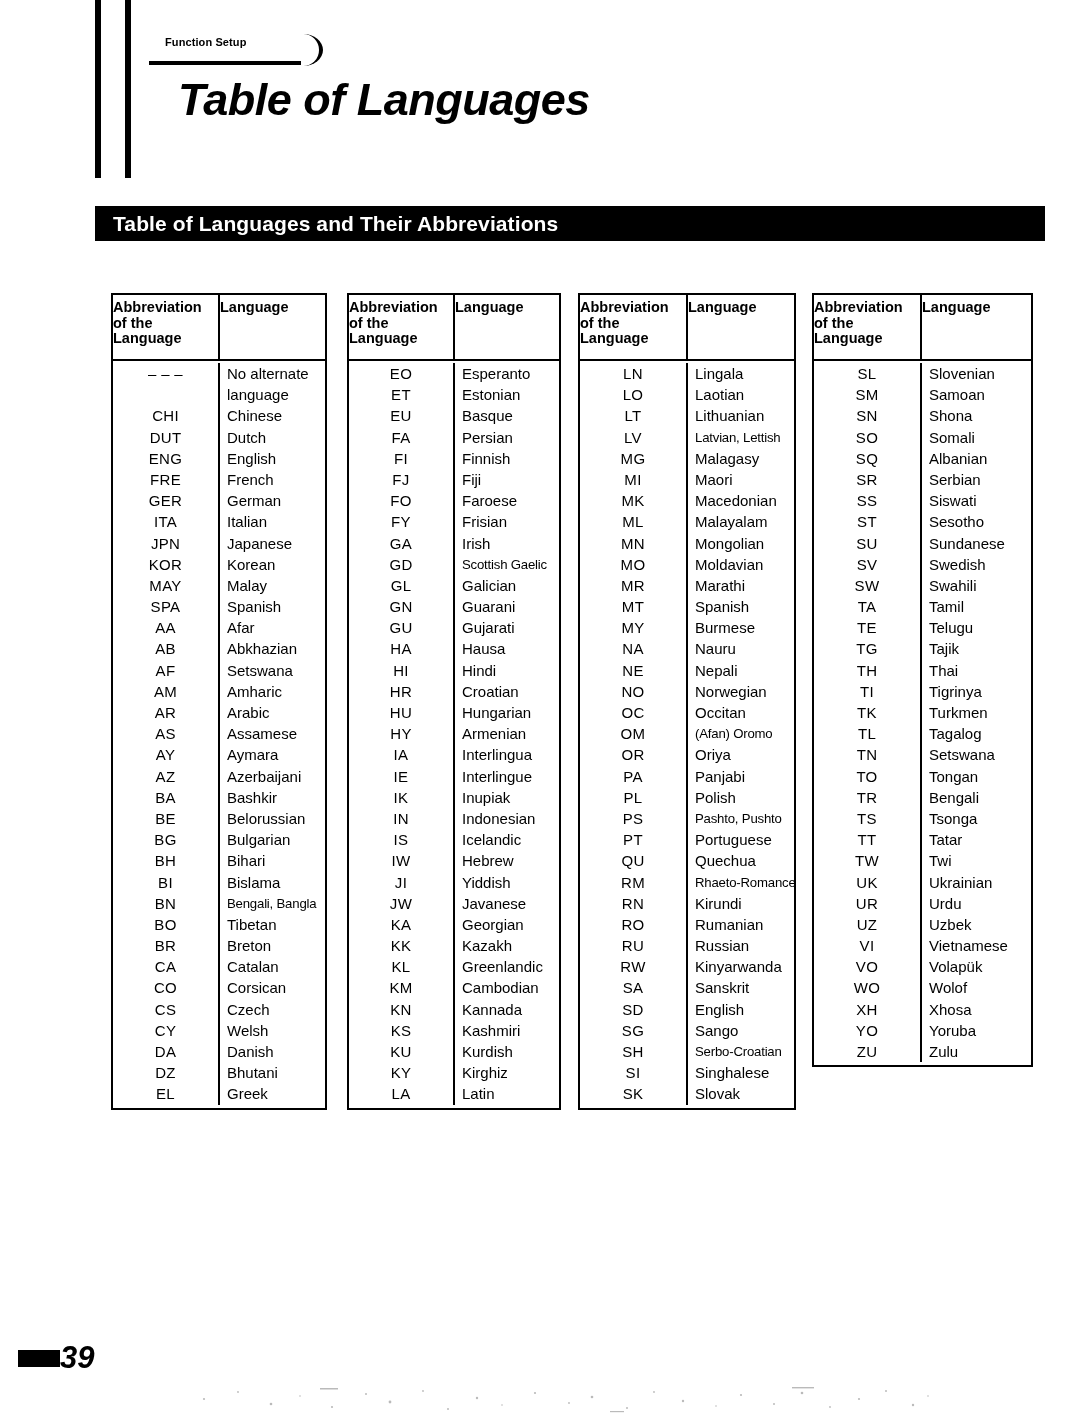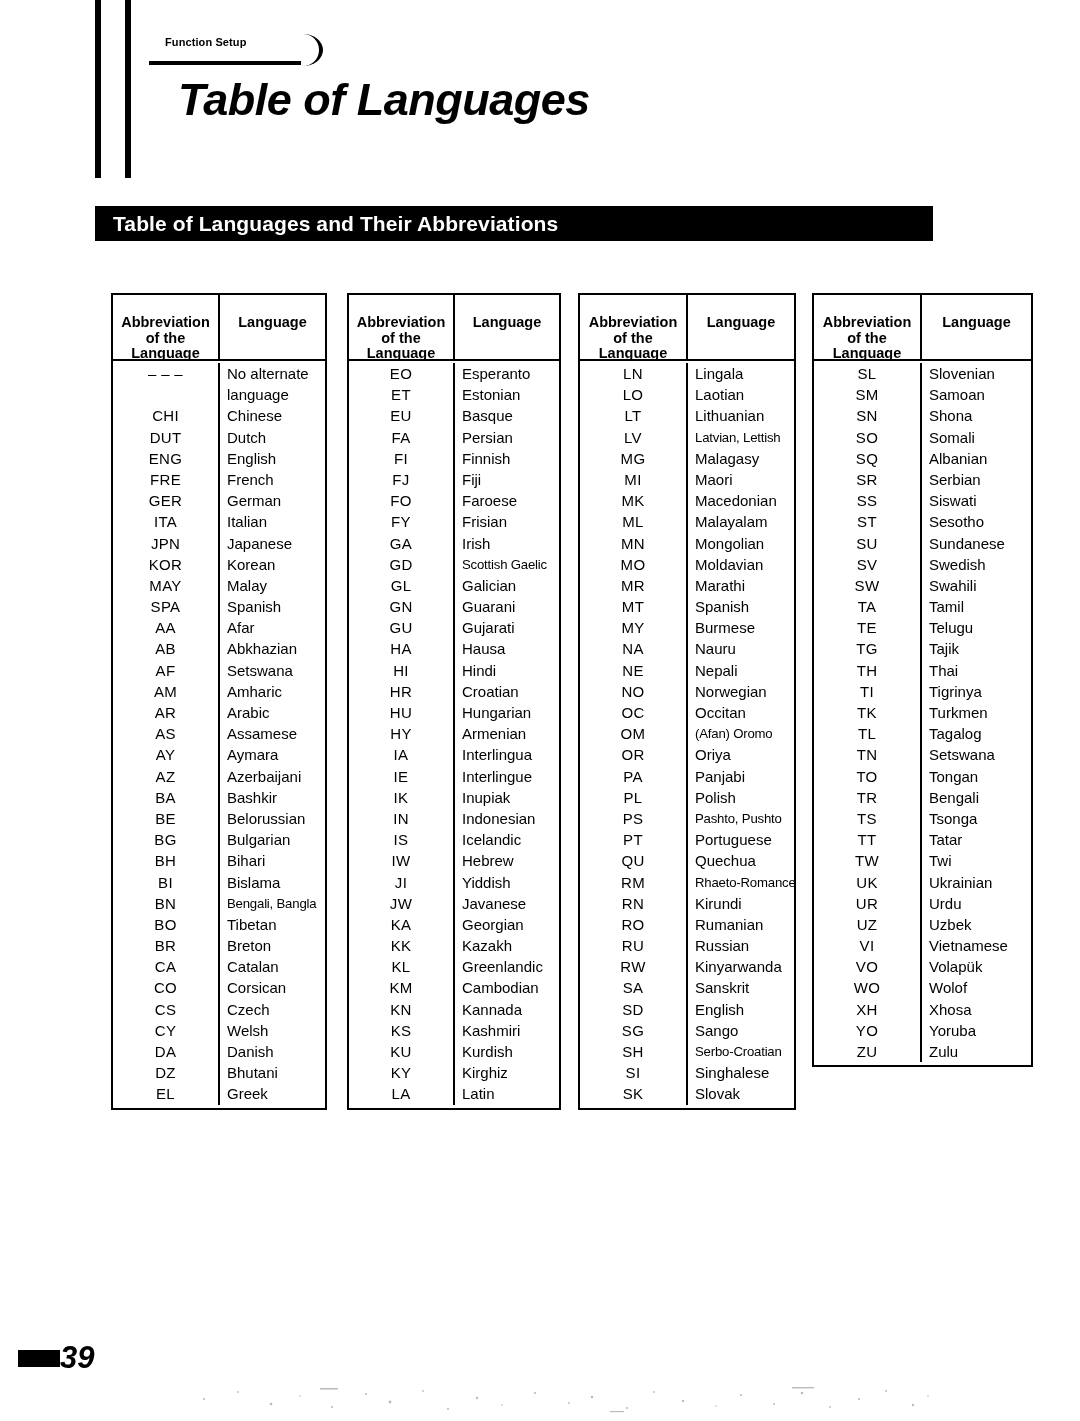--- a/index.html
+++ b/index.html
@@ -76,21 +76,21 @@
     letter-spacing: -0.5px;
     white-space: nowrap;
     margin-left: 32px;
   }
 
   
   #section-banner {
     position: absolute;
     left: 95px;
     top: 206px;
-    width: 838px;
+    width: 950px;
     height: 35px;
     background: #000;
   }
   #section-banner .banner-text {
     position: absolute;
     left: 18px;
     top: 6px;
     color: #fff;
     font-size: 21px;
     font-weight: bold;
@@ -118,25 +118,25 @@
   .lang-table.t3 { left: 701px; width: 221px; }
 
   .thead {
     display: flex;
     border-bottom: 2px solid #000;
     height: 66px;
     box-sizing: border-box;
   }
   .thead .th {
     box-sizing: border-box;
-    padding-top: 20px;
+    padding-top: 5px;
     font-size: 14.5px;
     font-weight: bold;
     line-height: 15.5px;
-    text-align: center;
+    text-align: left;
   }
   .thead .th.abbr { border-right: 2px solid #000; }
   .th-line { display: block; }
 
   .tbody .trow {
     display: flex;
     height: 21.2px;
   }
   .tbody .td {
     box-sizing: border-box;

